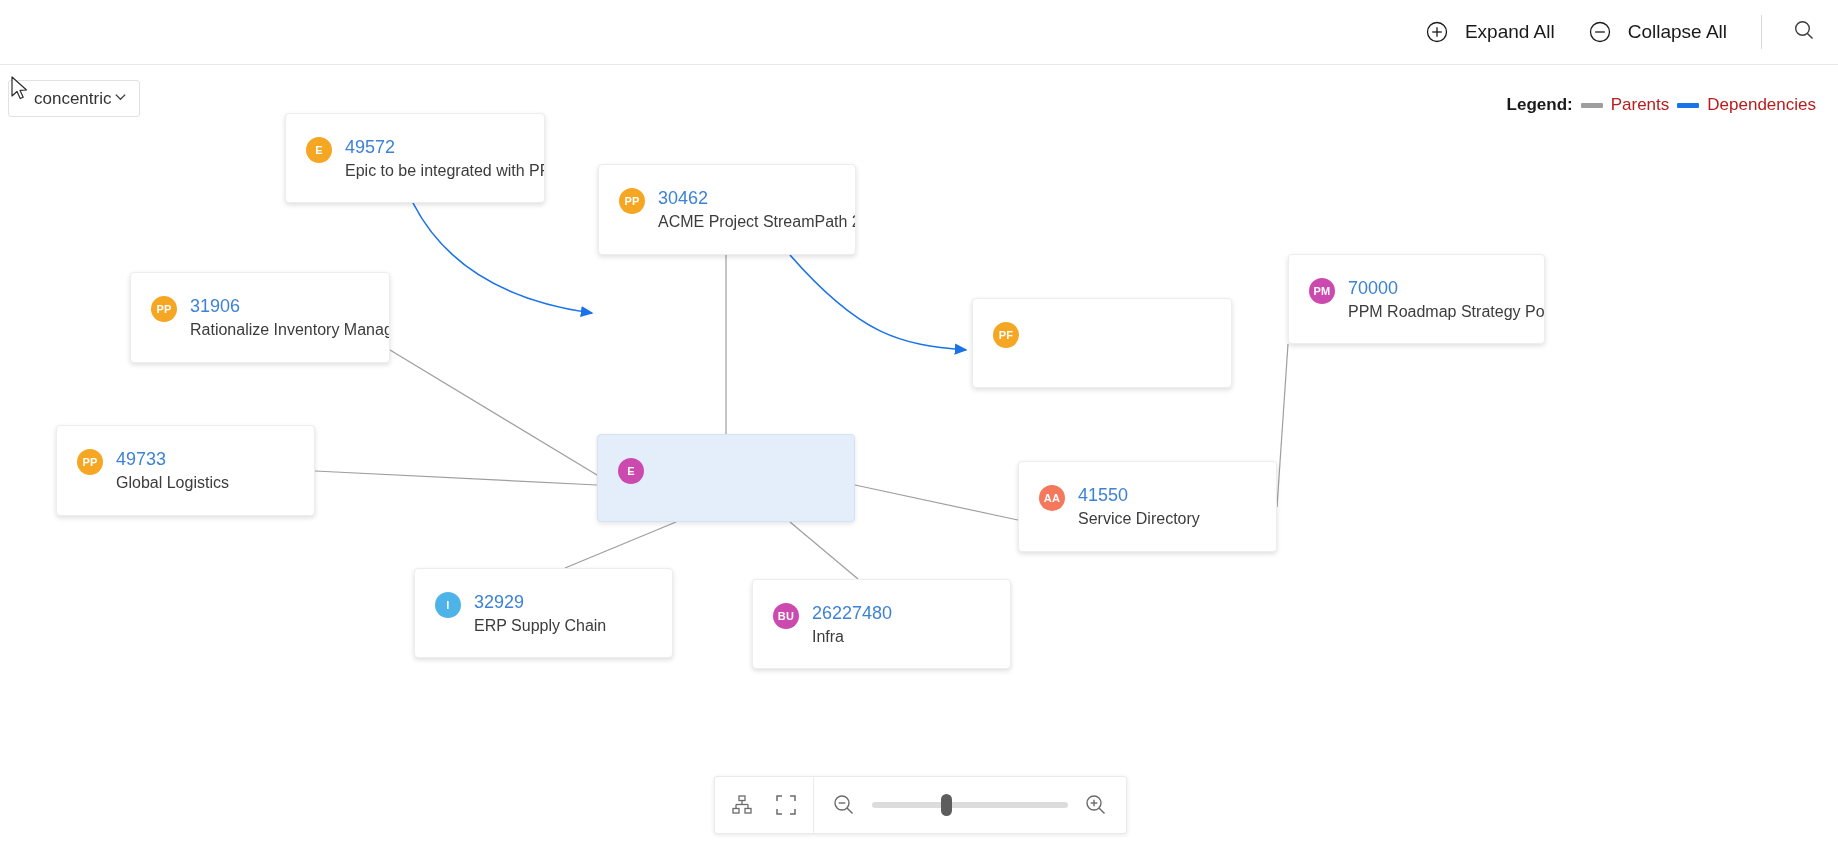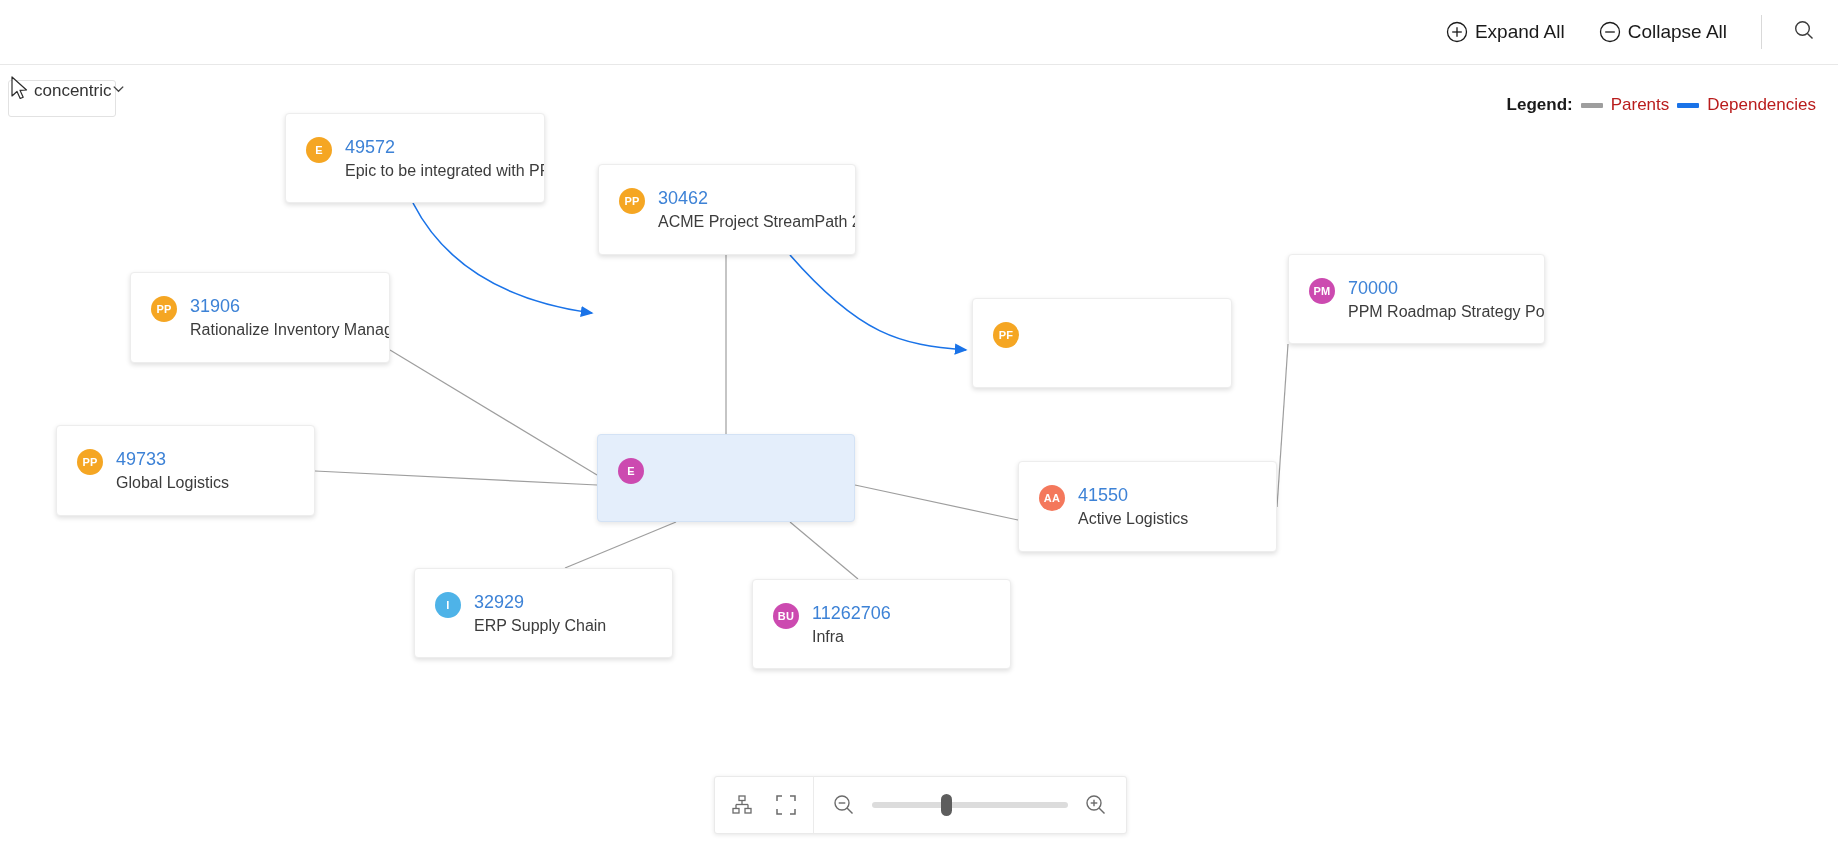--- a/index.html
+++ b/index.html
@@ -27,21 +27,21 @@
     background: #fff;
     display: flex;
     align-items: center;
     justify-content: flex-end;
     padding-right: 22px;
     z-index: 40;
   }
   .tb-action {
     display: flex;
     align-items: center;
-    gap: 7px;
+    gap: 17px;
     font-size: 19px;
     color: #1a1a1a;
     cursor: pointer;
     margin-left: 34px;
     white-space: nowrap;
   }
   .tb-icon { display: flex; align-items: center; }
   .tb-divider {
     width: 1px; height: 34px;
     background: #d9d9d9;
@@ -51,25 +51,26 @@
     margin-left: 30px;
     cursor: pointer;
     display: flex;
     align-items: center;
   }
 
   
   .layout-select {
     position: absolute;
     left: 8px; top: 80px;
-    width: 108px; height: 37px;
+    width: 132px; height: 37px;
     border: 1px solid #e2e2e2;
     border-radius: 3px;
     background: #fff;
     display: flex;
+    align-items: center;
     padding: 0 11px;
     font-size: 17px;
     color: #333;
     cursor: pointer;
     z-index: 30;
   }
   .layout-select .ls-label { flex: 1; padding-left: 14px; }
   .caret { color: #444; }
 
   .cursor-arrow {
@@ -337,38 +338,38 @@
         <div class="node selected" style="left: 597px; top: 369px; width: 258px; height: 88px;">
           <div class="node-row">
             <span class="badge" style="background: rgb(204, 74, 176);">E</span>
           </div>
         </div>
         <div class="node" style="left: 1018px; top: 396px; width: 259px; height: 91px;">
           <div class="node-row">
             <span class="badge" style="background: rgb(244, 120, 92);">AA</span>
             <div class="node-text">
               <div class="node-id">41550</div>
-              <div class="node-title">Active Logistics</div>
+              <div class="node-title">Service Directory</div>
             </div>
           </div>
         </div>
         <div class="node" style="left: 414px; top: 503px; width: 259px; height: 90px;">
           <div class="node-row">
             <span class="badge" style="background: rgb(78, 179, 232);">I</span>
             <div class="node-text">
               <div class="node-id">32929</div>
               <div class="node-title">ERP Supply Chain</div>
             </div>
           </div>
         </div>
         <div class="node" style="left: 752px; top: 514px; width: 259px; height: 90px;">
           <div class="node-row">
             <span class="badge" style="background: rgb(204, 74, 176);">BU</span>
             <div class="node-text">
-              <div class="node-id">11262706</div>
+              <div class="node-id">26227480</div>
               <div class="node-title">Infra</div>
             </div>
           </div>
         </div>
       </div>
   </div>
 
   <div class="bottom-toolbar">
     <div class="bt-group">
       <span class="bt-btn">

